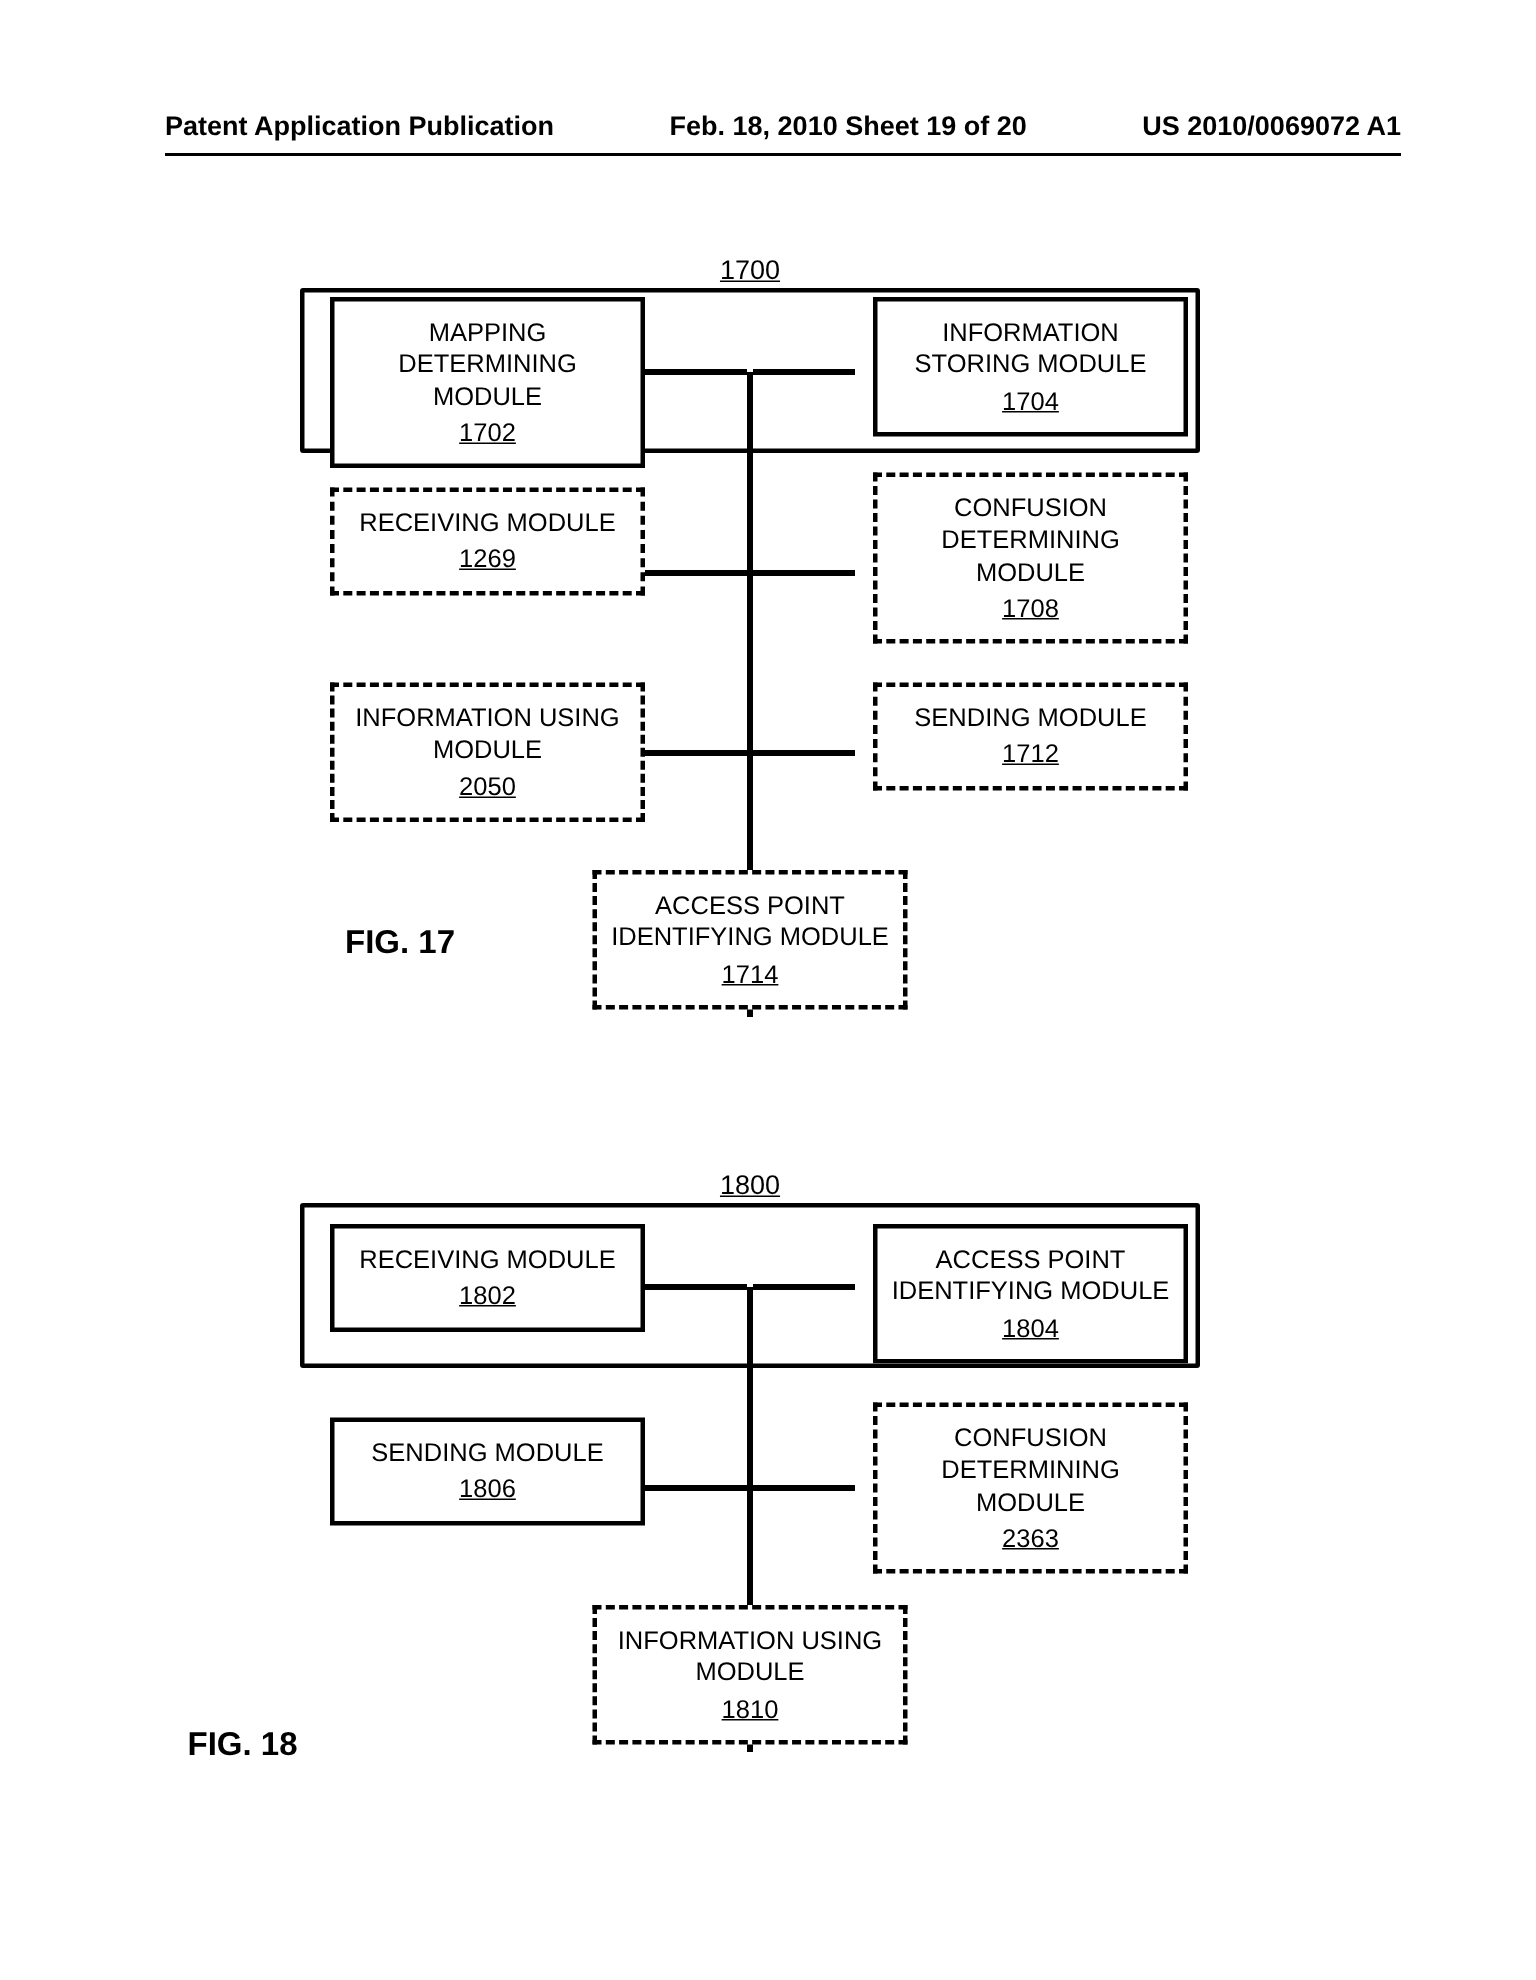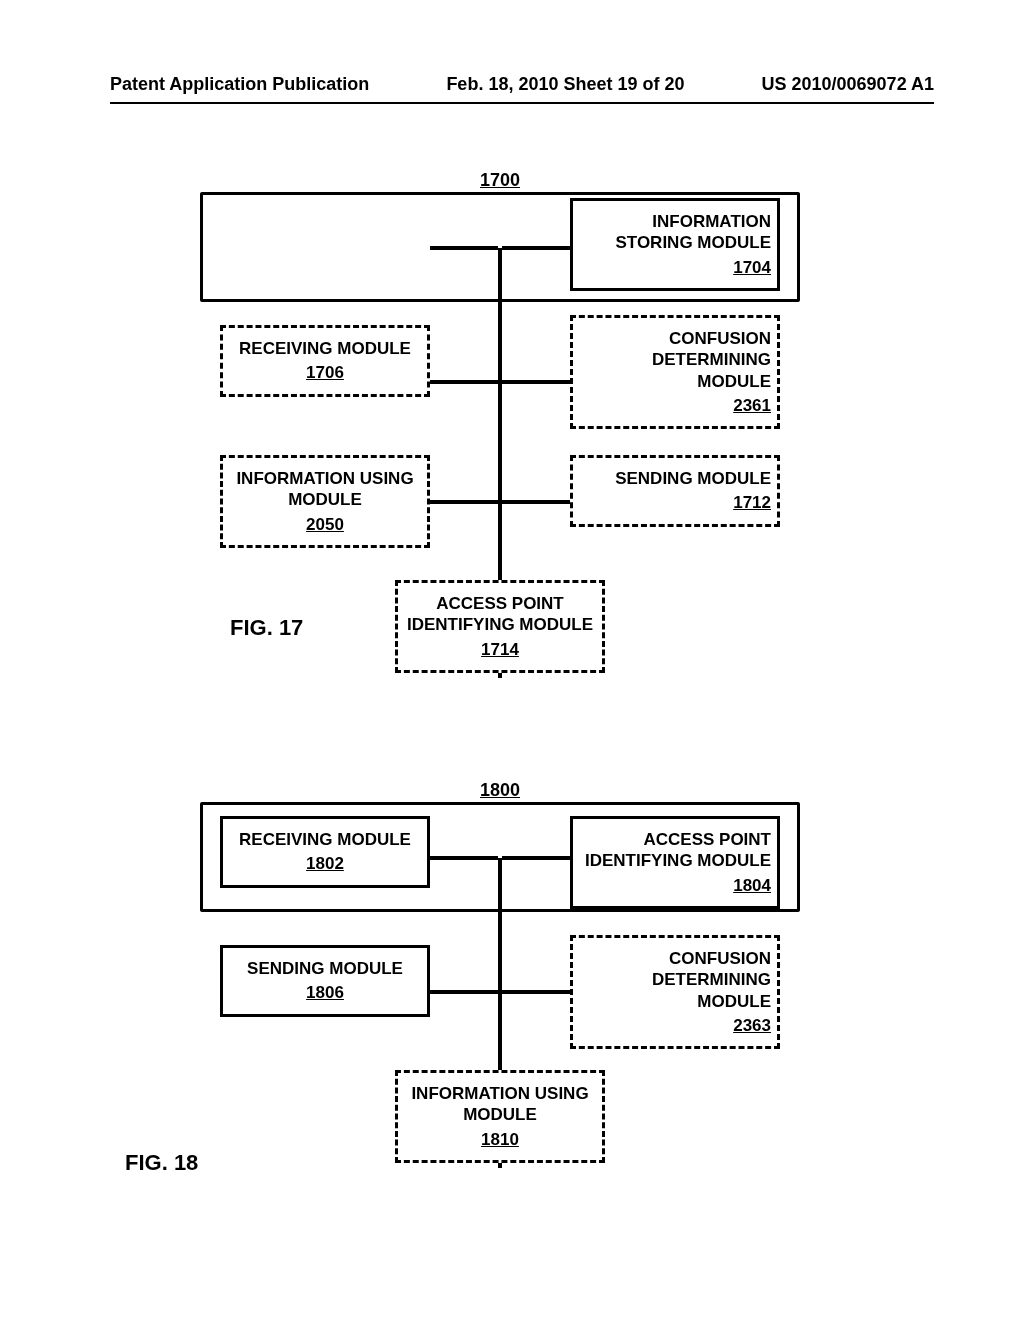--- a/index.html
+++ b/index.html
@@ -30,21 +30,20 @@
     left: 0; right: 0;
     top: 28px;
     border-top: 2px solid #000;
   }
   .header > span { position: relative; z-index: 1; }
 
   .diagram {
     position: absolute;
     left: 200px;
     width: 600px;
-    font-weight: bold;
   }
   .diagram .outer-border {
     position: absolute;
     border: 3px solid #000;
     border-radius: 2px;
     box-sizing: border-box;
   }
   .fig-number {
     position: absolute;
     left: 50%;
@@ -61,21 +60,21 @@
     line-height: 1.25;
     padding: 10px 6px;
     box-sizing: border-box;
     background: #fff;
   }
   .box.solid { border: 3px solid #000; }
   .box.dashed { border: 3px dashed #000; }
   .ref { text-decoration: underline; display: inline-block; margin-top: 3px; }
 
   .left-col  { left: 20px; }
-  .right-col { left: 370px; text-align: right; }
+  .right-col { left: 382px; }
   .center-col { left: 195px; }
 
   .conn {
     position: absolute;
     background: #000;
   }
 
   .fig-label {
     position: absolute;
     font-weight: bold;
@@ -94,35 +93,39 @@
     <div class="hdr-line"></div>
   </div>
 
   <div class="diagram" style="top:170px; height:540px;">
     <div class="fig-number" style="top:0;">1700</div>
 
     <div class="outer-border" style="top:22px; left:0; width:600px; height:110px;"></div>
 
     <div class="conn" style="left:298px; top:78px; width:4px; height:430px;"></div>
 
+    <div class="box solid left-col" style="top:28px;">
+      <span>MAPPING DETERMINING MODULE</span><br>
+      <span class="ref">1702</span>
+    </div>
     <div class="conn" style="top:76px; left:230px; width:68px; height:4px;"></div>
     <div class="box solid right-col" style="top:28px;">
       <span>INFORMATION STORING MODULE</span><br>
       <span class="ref">1704</span>
     </div>
     <div class="conn" style="top:76px; left:302px; width:68px; height:4px;"></div>
 
     <div class="box dashed left-col" style="top:155px;">
       <span>RECEIVING MODULE</span><br>
-      <span class="ref">1706</span>
+      <span class="ref">1269</span>
     </div>
     <div class="conn" style="top:210px; left:230px; width:68px; height:4px;"></div>
     <div class="box dashed right-col" style="top:145px;">
       <span>CONFUSION DETERMINING MODULE</span><br>
-      <span class="ref">2361</span>
+      <span class="ref">1708</span>
     </div>
     <div class="conn" style="top:210px; left:302px; width:68px; height:4px;"></div>
 
     <div class="box dashed left-col" style="top:285px;">
       <span>INFORMATION USING MODULE</span><br>
       <span class="ref">2050</span>
     </div>
     <div class="conn" style="top:330px; left:230px; width:68px; height:4px;"></div>
     <div class="box dashed right-col" style="top:285px;">
       <span>SENDING MODULE</span><br>

